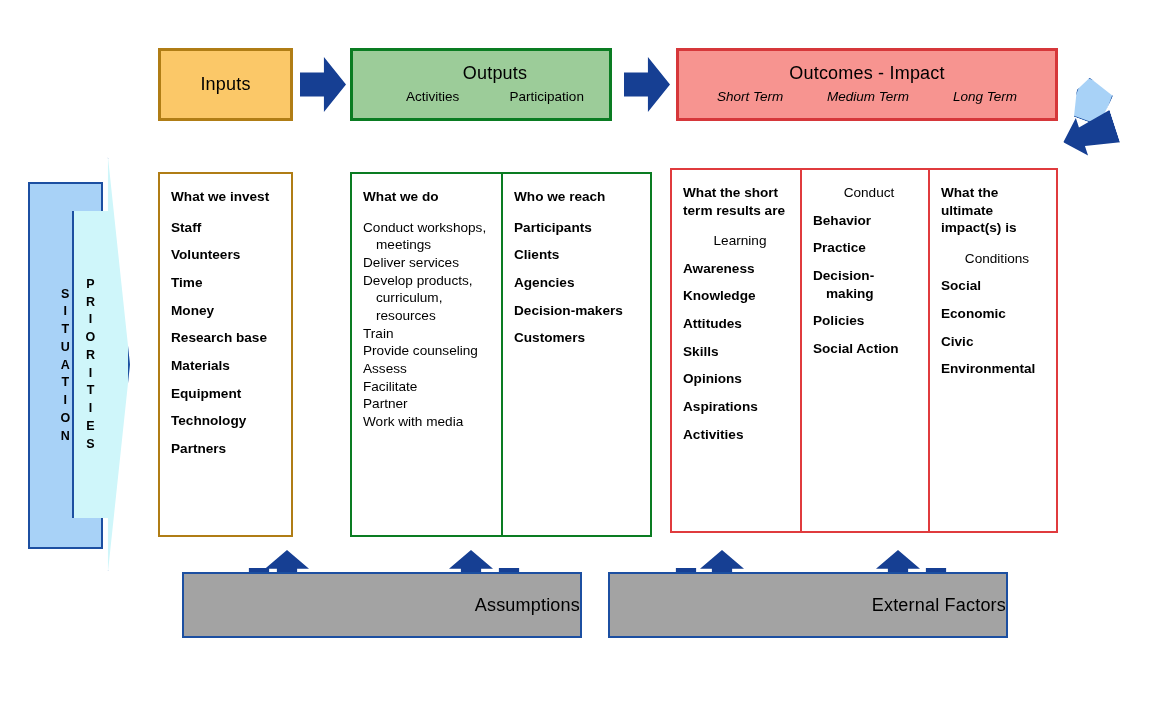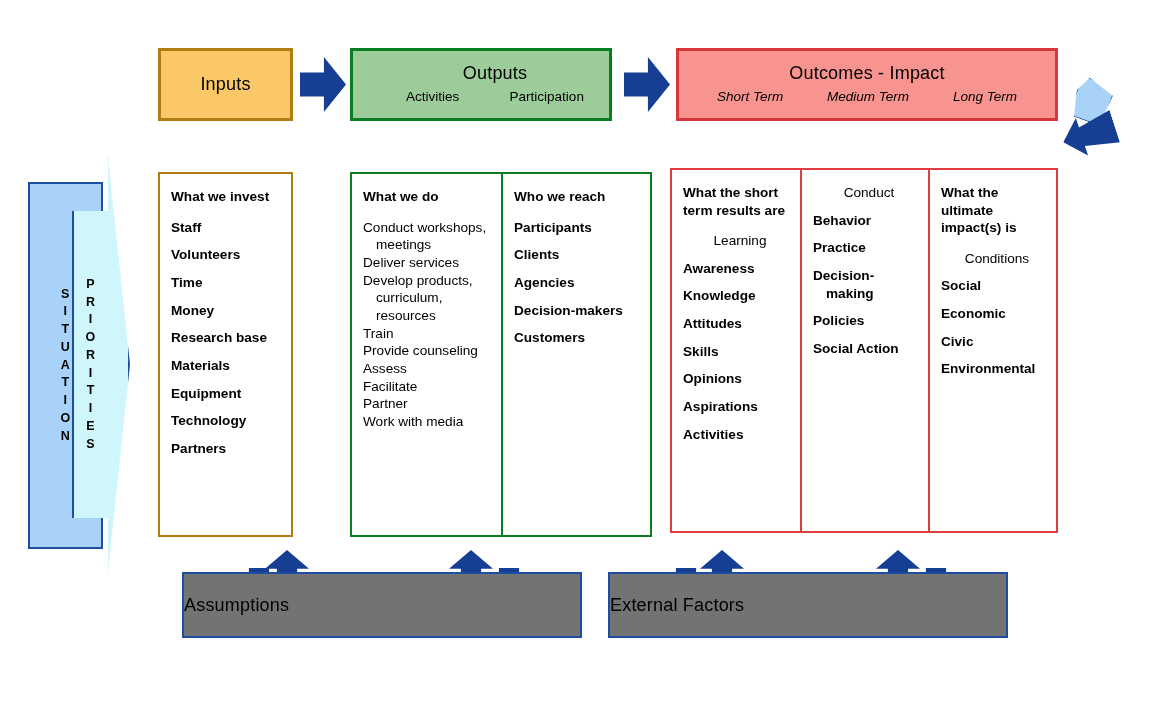--- a/index.html
+++ b/index.html
@@ -187,25 +187,25 @@
     left: 670px; top: 168px; width: 388px; height: 365px;
     border: 2.5px solid #E03B3E;
   }
   #group-outcomes .detail-col { width: 33.3333%; }
   #group-outcomes .detail-col + .detail-col { border-left: 2.5px solid #E03B3E; }
 
   
   .bottom-bar {
     position: absolute;
     box-sizing: border-box;
-    background: #737373;
+    background: #a3a3a3;
     border: 2.5px solid #1C4FA1;
     display: flex;
     align-items: center;
-    justify-content: flex-start;
+    justify-content: flex-end;
   }
   .bottom-bar span {
     font-size: 18px;
     letter-spacing: 0.2px;
   }
   #bar-assumptions { left: 182px; top: 572px; width: 400px; height: 66px; }
   #bar-external { left: 608px; top: 572px; width: 400px; height: 66px; }
 
   
   .arrow-up, .arrow-down {

